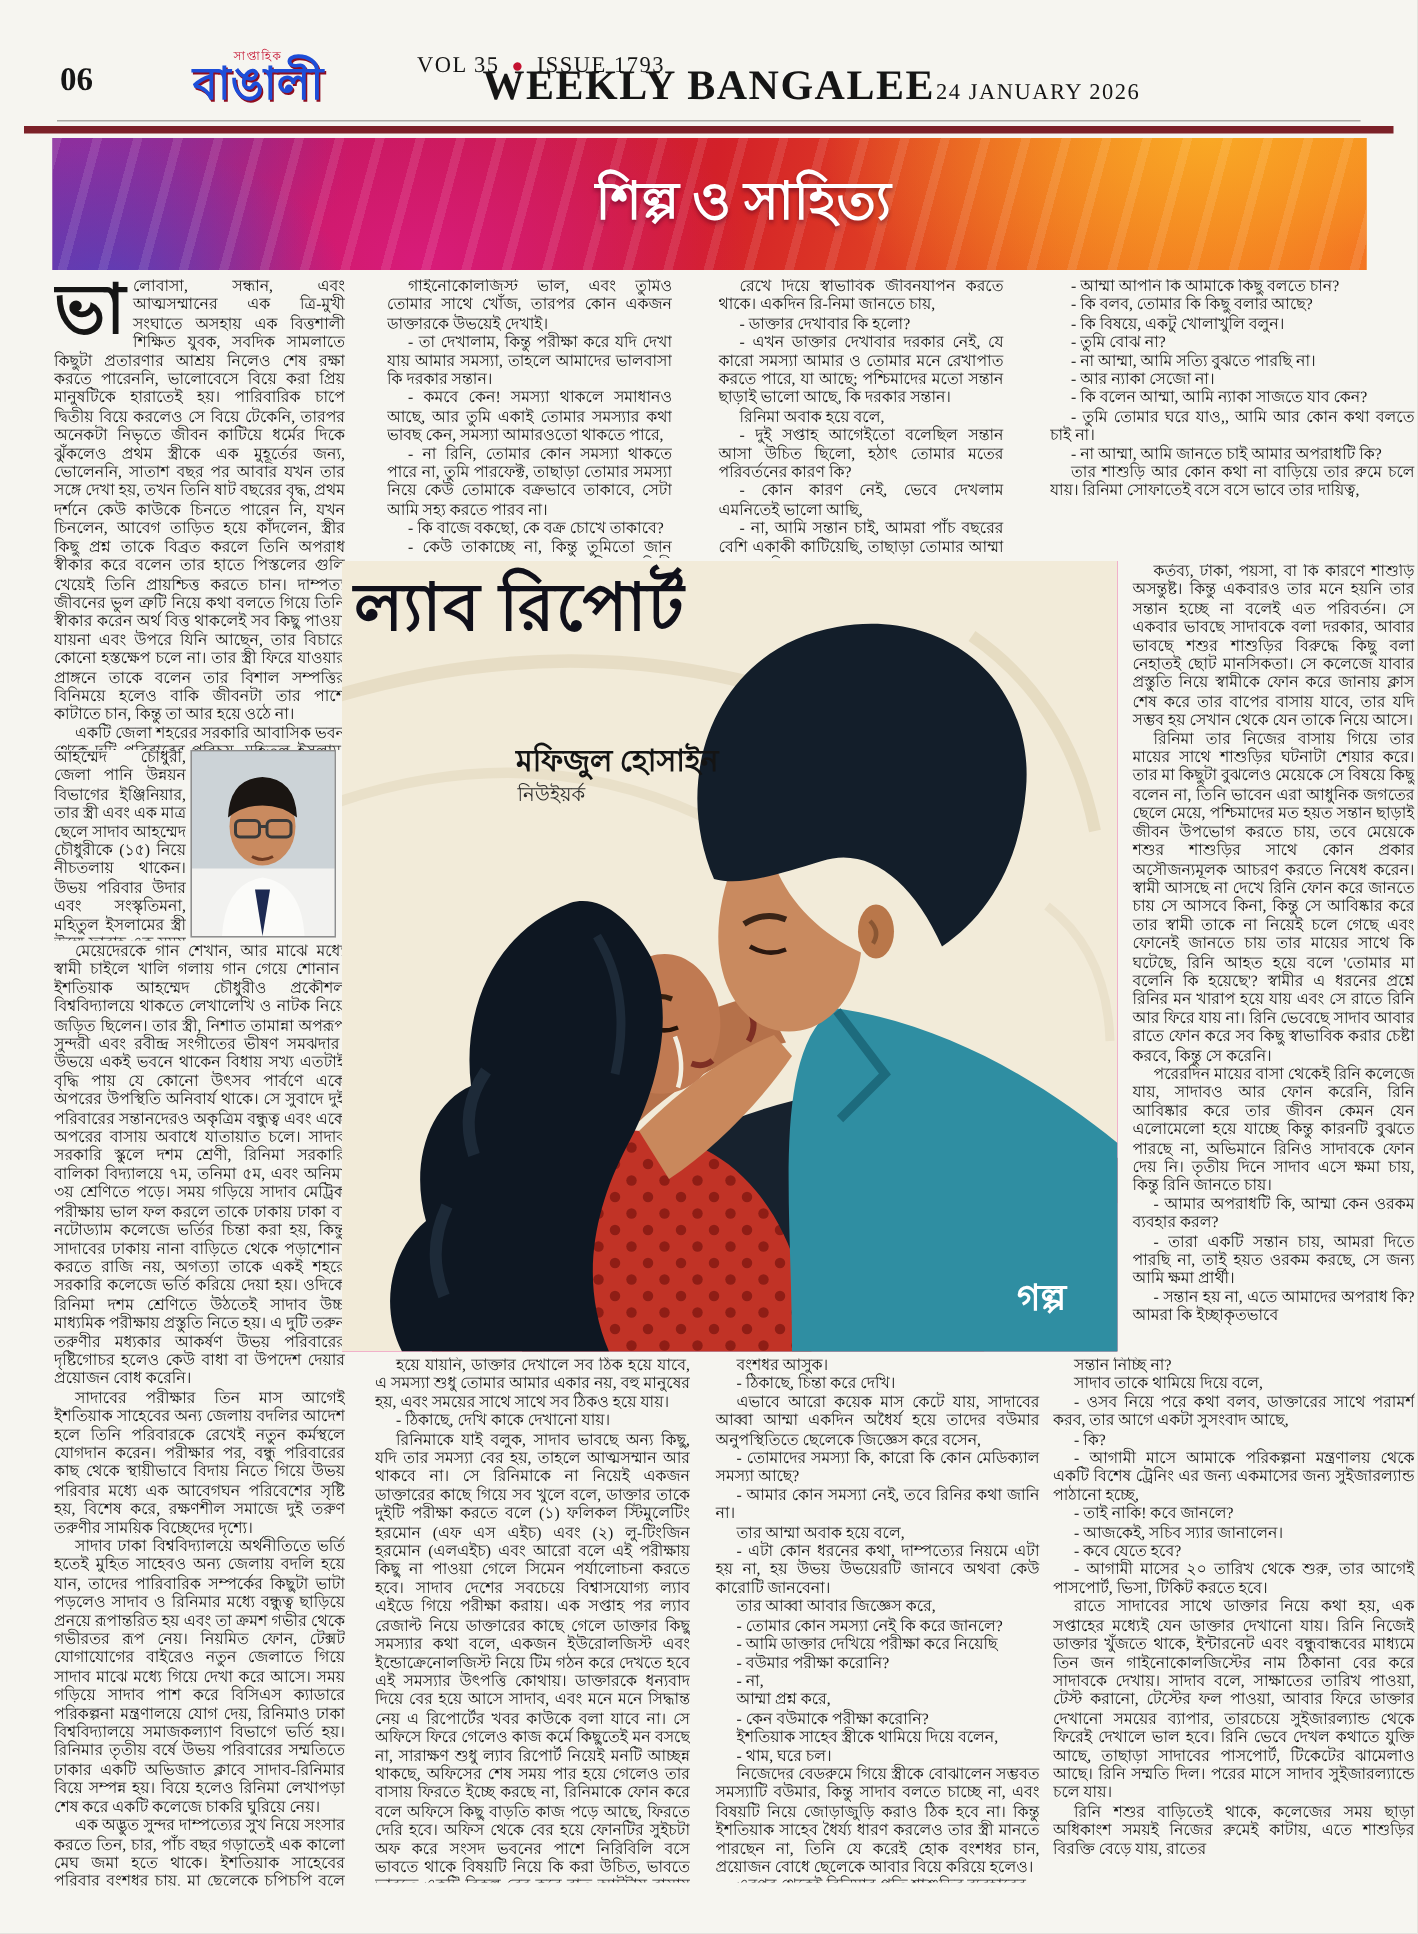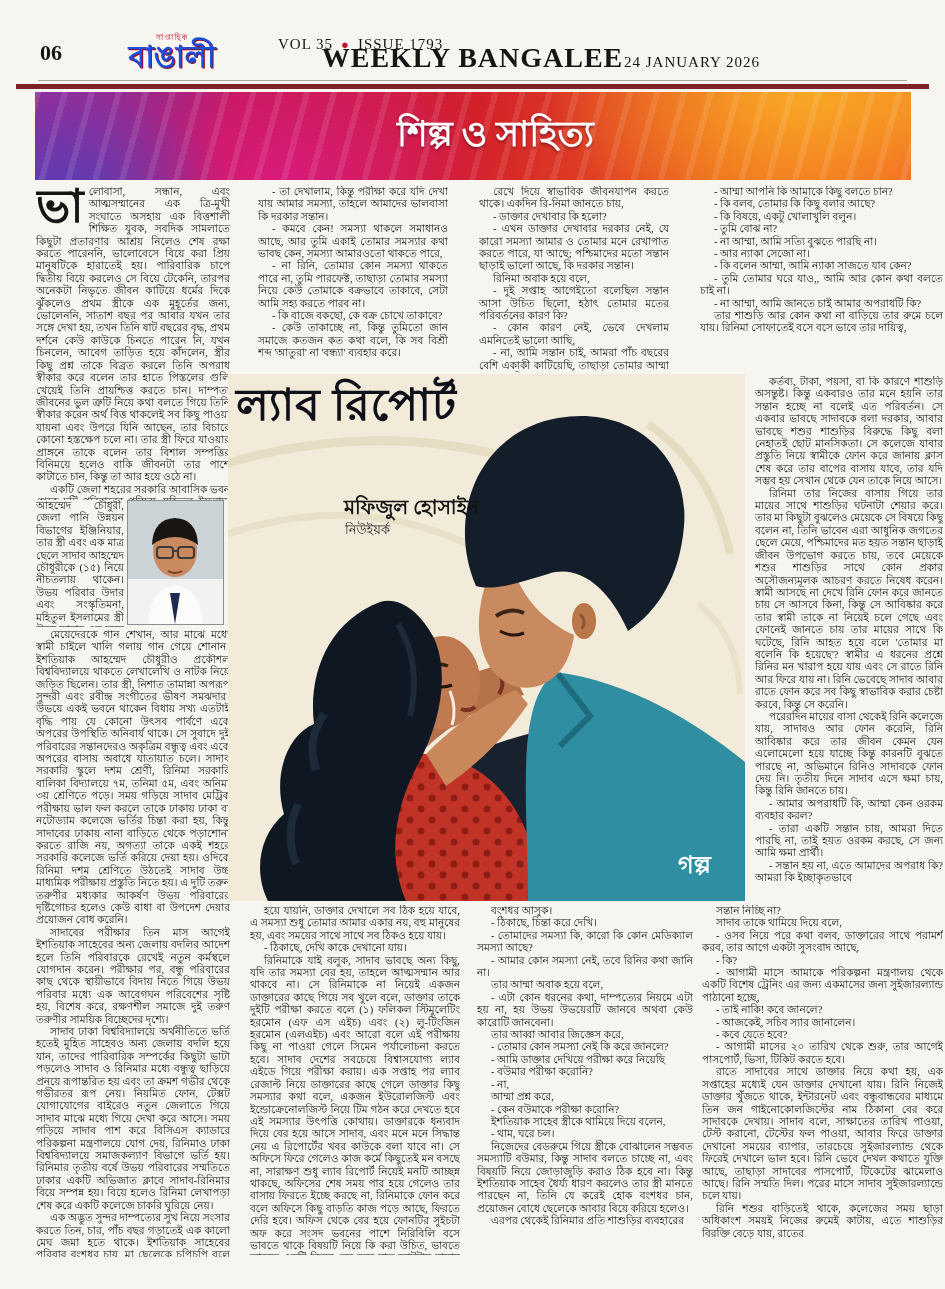--- a/index.html
+++ b/index.html
@@ -103,20 +103,21 @@
     </svg>
   </div>
   <div class="col c1c">
       <p>মেয়েদেরকে গান শেখান, আর মাঝে মধ্যে স্বামী চাইলে খালি গলায় গান গেয়ে শোনান। ইশতিয়াক আহম্মেদ চৌধুরীও প্রকৌশল বিশ্ববিদ্যালয়ে থাকতে লেখালেখি ও নাটক নিয়ে জড়িত ছিলেন। তার স্ত্রী, নিশাত তামান্না অপরূপ সুন্দরী এবং রবীন্দ্র সংগীতের ভীষণ সমঝদার। উভয়ে একই ভবনে থাকেন বিধায় সখ্য এতটাই বৃদ্ধি পায় যে কোনো উৎসব পার্বণে একে অপরের উপস্থিতি অনিবার্য থাকে। সে সুবাদে দুই পরিবারের সন্তানদেরও অকৃত্রিম বন্ধুত্ব এবং একে অপরের বাসায় অবাধে যাতায়াত চলে। সাদাব সরকারি স্কুলে দশম শ্রেণী, রিনিমা সরকারি বালিকা বিদ্যালয়ে ৭ম, তনিমা ৫ম, এবং অনিমা ৩য় শ্রেণিতে পড়ে। সময় গড়িয়ে সাদাব মেট্রিক পরীক্ষায় ভাল ফল করলে তাকে ঢাকায় ঢাকা বা নটোড্যাম কলেজে ভর্তির চিন্তা করা হয়, কিন্তু সাদাবের ঢাকায় নানা বাড়িতে থেকে পড়াশোনা করতে রাজি নয়, অগত্যা তাকে একই শহরে সরকারি কলেজে ভর্তি করিয়ে দেয়া হয়। ওদিকে রিনিমা দশম শ্রেণিতে উঠতেই সাদাব উচ্চ মাধ্যমিক পরীক্ষায় প্রস্তুতি নিতে হয়। এ দুটি তরুন তরুণীর মধ্যকার আকর্ষণ উভয় পরিবারের দৃষ্টিগোচর হলেও কেউ বাধা বা উপদেশ দেয়ার প্রয়োজন বোধ করেনি।</p>
       <p>সাদাবের পরীক্ষার তিন মাস আগেই ইশতিয়াক সাহেবের অন্য জেলায় বদলির আদেশ হলে তিনি পরিবারকে রেখেই নতুন কর্মস্থলে যোগদান করেন। পরীক্ষার পর, বন্ধু পরিবারের কাছ থেকে স্থায়ীভাবে বিদায় নিতে গিয়ে উভয় পরিবার মধ্যে এক আবেগঘন পরিবেশের সৃষ্টি হয়, বিশেষ করে, রক্ষণশীল সমাজে দুই তরুণ তরুণীর সাময়িক বিচ্ছেদের দৃশ্যে।</p>
       <p>সাদাব ঢাকা বিশ্ববিদ্যালয়ে অর্থনীতিতে ভর্তি হতেই মুহিত সাহেবও অন্য জেলায় বদলি হয়ে যান, তাদের পারিবারিক সম্পর্কের কিছুটা ভাটা পড়লেও সাদাব ও রিনিমার মধ্যে বন্ধুত্ব ছাড়িয়ে প্রনয়ে রূপান্তরিত হয় এবং তা ক্রমশ গভীর থেকে গভীরতর রূপ নেয়। নিয়মিত ফোন, টেক্সট যোগাযোগের বাইরেও নতুন জেলাতে গিয়ে সাদাব মাঝে মধ্যে গিয়ে দেখা করে আসে। সময় গড়িয়ে সাদাব পাশ করে বিসিএস ক্যাডারে পরিকল্পনা মন্ত্রণালয়ে যোগ দেয়, রিনিমাও ঢাকা বিশ্ববিদ্যালয়ে সমাজকল্যাণ বিভাগে ভর্তি হয়। রিনিমার তৃতীয় বর্ষে উভয় পরিবারের সম্মতিতে ঢাকার একটি অভিজাত ক্লাবে সাদাব-রিনিমার বিয়ে সম্পন্ন হয়। বিয়ে হলেও রিনিমা লেখাপড়া শেষ করে একটি কলেজে চাকরি ঘুরিয়ে নেয়।</p>
       <p>এক অদ্ভুত সুন্দর দাম্পত্যের সুখ নিয়ে সংসার করতে তিন, চার, পাঁচ বছর গড়াতেই এক কালো মেঘ জমা হতে থাকে। ইশতিয়াক সাহেবের পরিবার বংশধর চায়, মা ছেলেকে চুপিচুপি বলে আর কতকাল, নাতিপুতি দেখবও। সাদাব মায়ের দাবীর উল্লেখ না করেই একদিন রিনিমাকে বলে,</p>
     </div>
 
   <div class="col cA2">
+      <p>গাইনোকোলজিস্ট ভাল, এবং তুমিও তোমার সাথে খোঁজ, তারপর কোন একজন ডাক্তারকে উভয়েই দেখাই।</p>
       <p>- তা দেখালাম, কিন্তু পরীক্ষা করে যদি দেখা যায় আমার সমস্যা, তাহলে আমাদের ভালবাসা কি দরকার সন্তান।</p>
       <p>- কমবে কেন! সমস্যা থাকলে সমাধানও আছে, আর তুমি একাই তোমার সমস্যার কথা ভাবছ কেন, সমস্যা আমারওতো থাকতে পারে,</p>
       <p>- না রিনি, তোমার কোন সমস্যা থাকতে পারে না, তুমি পারফেক্ট, তাছাড়া তোমার সমস্যা নিয়ে কেউ তোমাকে বক্রভাবে তাকাবে, সেটা আমি সহ্য করতে পারব না।</p>
       <p>- কি বাজে বকছো, কে বক্র চোখে তাকাবে?</p>
       <p>- কেউ তাকাচ্ছে না, কিন্তু তুমিতো জান সমাজে কতজন কত কথা বলে, কি সব বিশ্রী শব্দ 'আতুরা' না 'বন্ধ্যা' ব্যবহার করে।</p>
     </div>
   <div class="col cA3">
       <p>রেখে দিয়ে স্বাভাবিক জীবনযাপন করতে থাকে। একদিন রি-নিমা জানতে চায়,</p>
       <p>- ডাক্তার দেখাবার কি হলো?</p>
       <p>- এখন ডাক্তার দেখাবার দরকার নেই, যে কারো সমস্যা আমার ও তোমার মনে রেখাপাত করতে পারে, যা আছে; পশ্চিমাদের মতো সন্তান ছাড়াই ভালো আছে, কি দরকার সন্তান।</p>
@@ -202,20 +203,21 @@
     </div>
 
   <div class="col cB2">
       <p>হয়ে যায়নি, ডাক্তার দেখালে সব ঠিক হয়ে যাবে, এ সমস্যা শুধু তোমার আমার একার নয়, বহু মানুষের হয়, এবং সময়ের সাথে সাথে সব ঠিকও হয়ে যায়।</p>
       <p>- ঠিকাছে, দেখি কাকে দেখানো যায়।</p>
       <p>রিনিমাকে যাই বলুক, সাদাব ভাবছে অন্য কিছু, যদি তার সমস্যা বের হয়, তাহলে আত্মসম্মান আর থাকবে না। সে রিনিমাকে না নিয়েই একজন ডাক্তারের কাছে গিয়ে সব খুলে বলে, ডাক্তার তাকে দুইটি পরীক্ষা করতে বলে (১) ফলিকল স্টিমুলেটিং হরমোন (এফ এস এইচ) এবং (২) লু-টিংজিন হরমোন (এলএইচ) এবং আরো বলে এই পরীক্ষায় কিছু না পাওয়া গেলে সিমেন পর্যালোচনা করতে হবে। সাদাব দেশের সবচেয়ে বিশ্বাসযোগ্য ল্যাব এইডে গিয়ে পরীক্ষা করায়। এক সপ্তাহ পর ল্যাব রেজাল্ট নিয়ে ডাক্তারের কাছে গেলে ডাক্তার কিছু সমস্যার কথা বলে, একজন ইউরোলজিস্ট এবং ইন্ডোক্রেনোলজিস্ট নিয়ে টিম গঠন করে দেখতে হবে এই সমস্যার উৎপত্তি কোথায়। ডাক্তারকে ধন্যবাদ দিয়ে বের হয়ে আসে সাদাব, এবং মনে মনে সিদ্ধান্ত নেয় এ রিপোর্টের খবর কাউকে বলা যাবে না। সে অফিসে ফিরে গেলেও কাজ কর্মে কিছুতেই মন বসছে না, সারাক্ষণ শুধু ল্যাব রিপোর্ট নিয়েই মনটি আচ্ছন্ন থাকছে, অফিসের শেষ সময় পার হয়ে গেলেও তার বাসায় ফিরতে ইচ্ছে করছে না, রিনিমাকে ফোন করে বলে অফিসে কিছু বাড়তি কাজ পড়ে আছে, ফিরতে দেরি হবে। অফিস থেকে বের হয়ে ফোনটির সুইচটা অফ করে সংসদ ভবনের পাশে নিরিবিলি বসে ভাবতে থাকে বিষয়টি নিয়ে কি করা উচিত, ভাবতে ভাবতে একটি বিকল্প বের করে রাত আটটায় বাসায় ফিরে স্বাভাবিক আচরণই করে, যেন কেউ বুঝতে না পারে কি ঝড় বইছে তার মনে।</p>
     </div>
   <div class="col cB3">
       <p>বংশধর আসুক।</p>
       <p>- ঠিকাছে, চিন্তা করে দেখি।</p>
+      <p>এভাবে আরো কয়েক মাস কেটে যায়, সাদাবের আব্বা আম্মা একদিন অধৈর্য হয়ে তাদের বউমার অনুপস্থিতিতে ছেলেকে জিজ্ঞেস করে বসেন,</p>
       <p>- তোমাদের সমস্যা কি, কারো কি কোন মেডিক্যাল সমস্যা আছে?</p>
       <p>- আমার কোন সমস্যা নেই, তবে রিনির কথা জানি না।</p>
       <p>তার আম্মা অবাক হয়ে বলে,</p>
       <p>- এটা কোন ধরনের কথা, দাম্পত্যের নিয়মে এটা হয় না, হয় উভয় উভয়েরটি জানবে অথবা কেউ কারোটি জানবেনা।</p>
       <p>তার আব্বা আবার জিজ্ঞেস করে,</p>
       <p>- তোমার কোন সমস্যা নেই কি করে জানলে?</p>
       <p>- আমি ডাক্তার দেখিয়ে পরীক্ষা করে নিয়েছি</p>
       <p>- বউমার পরীক্ষা করোনি?</p>
       <p>- না,</p>
       <p>আম্মা প্রশ্ন করে,</p>

